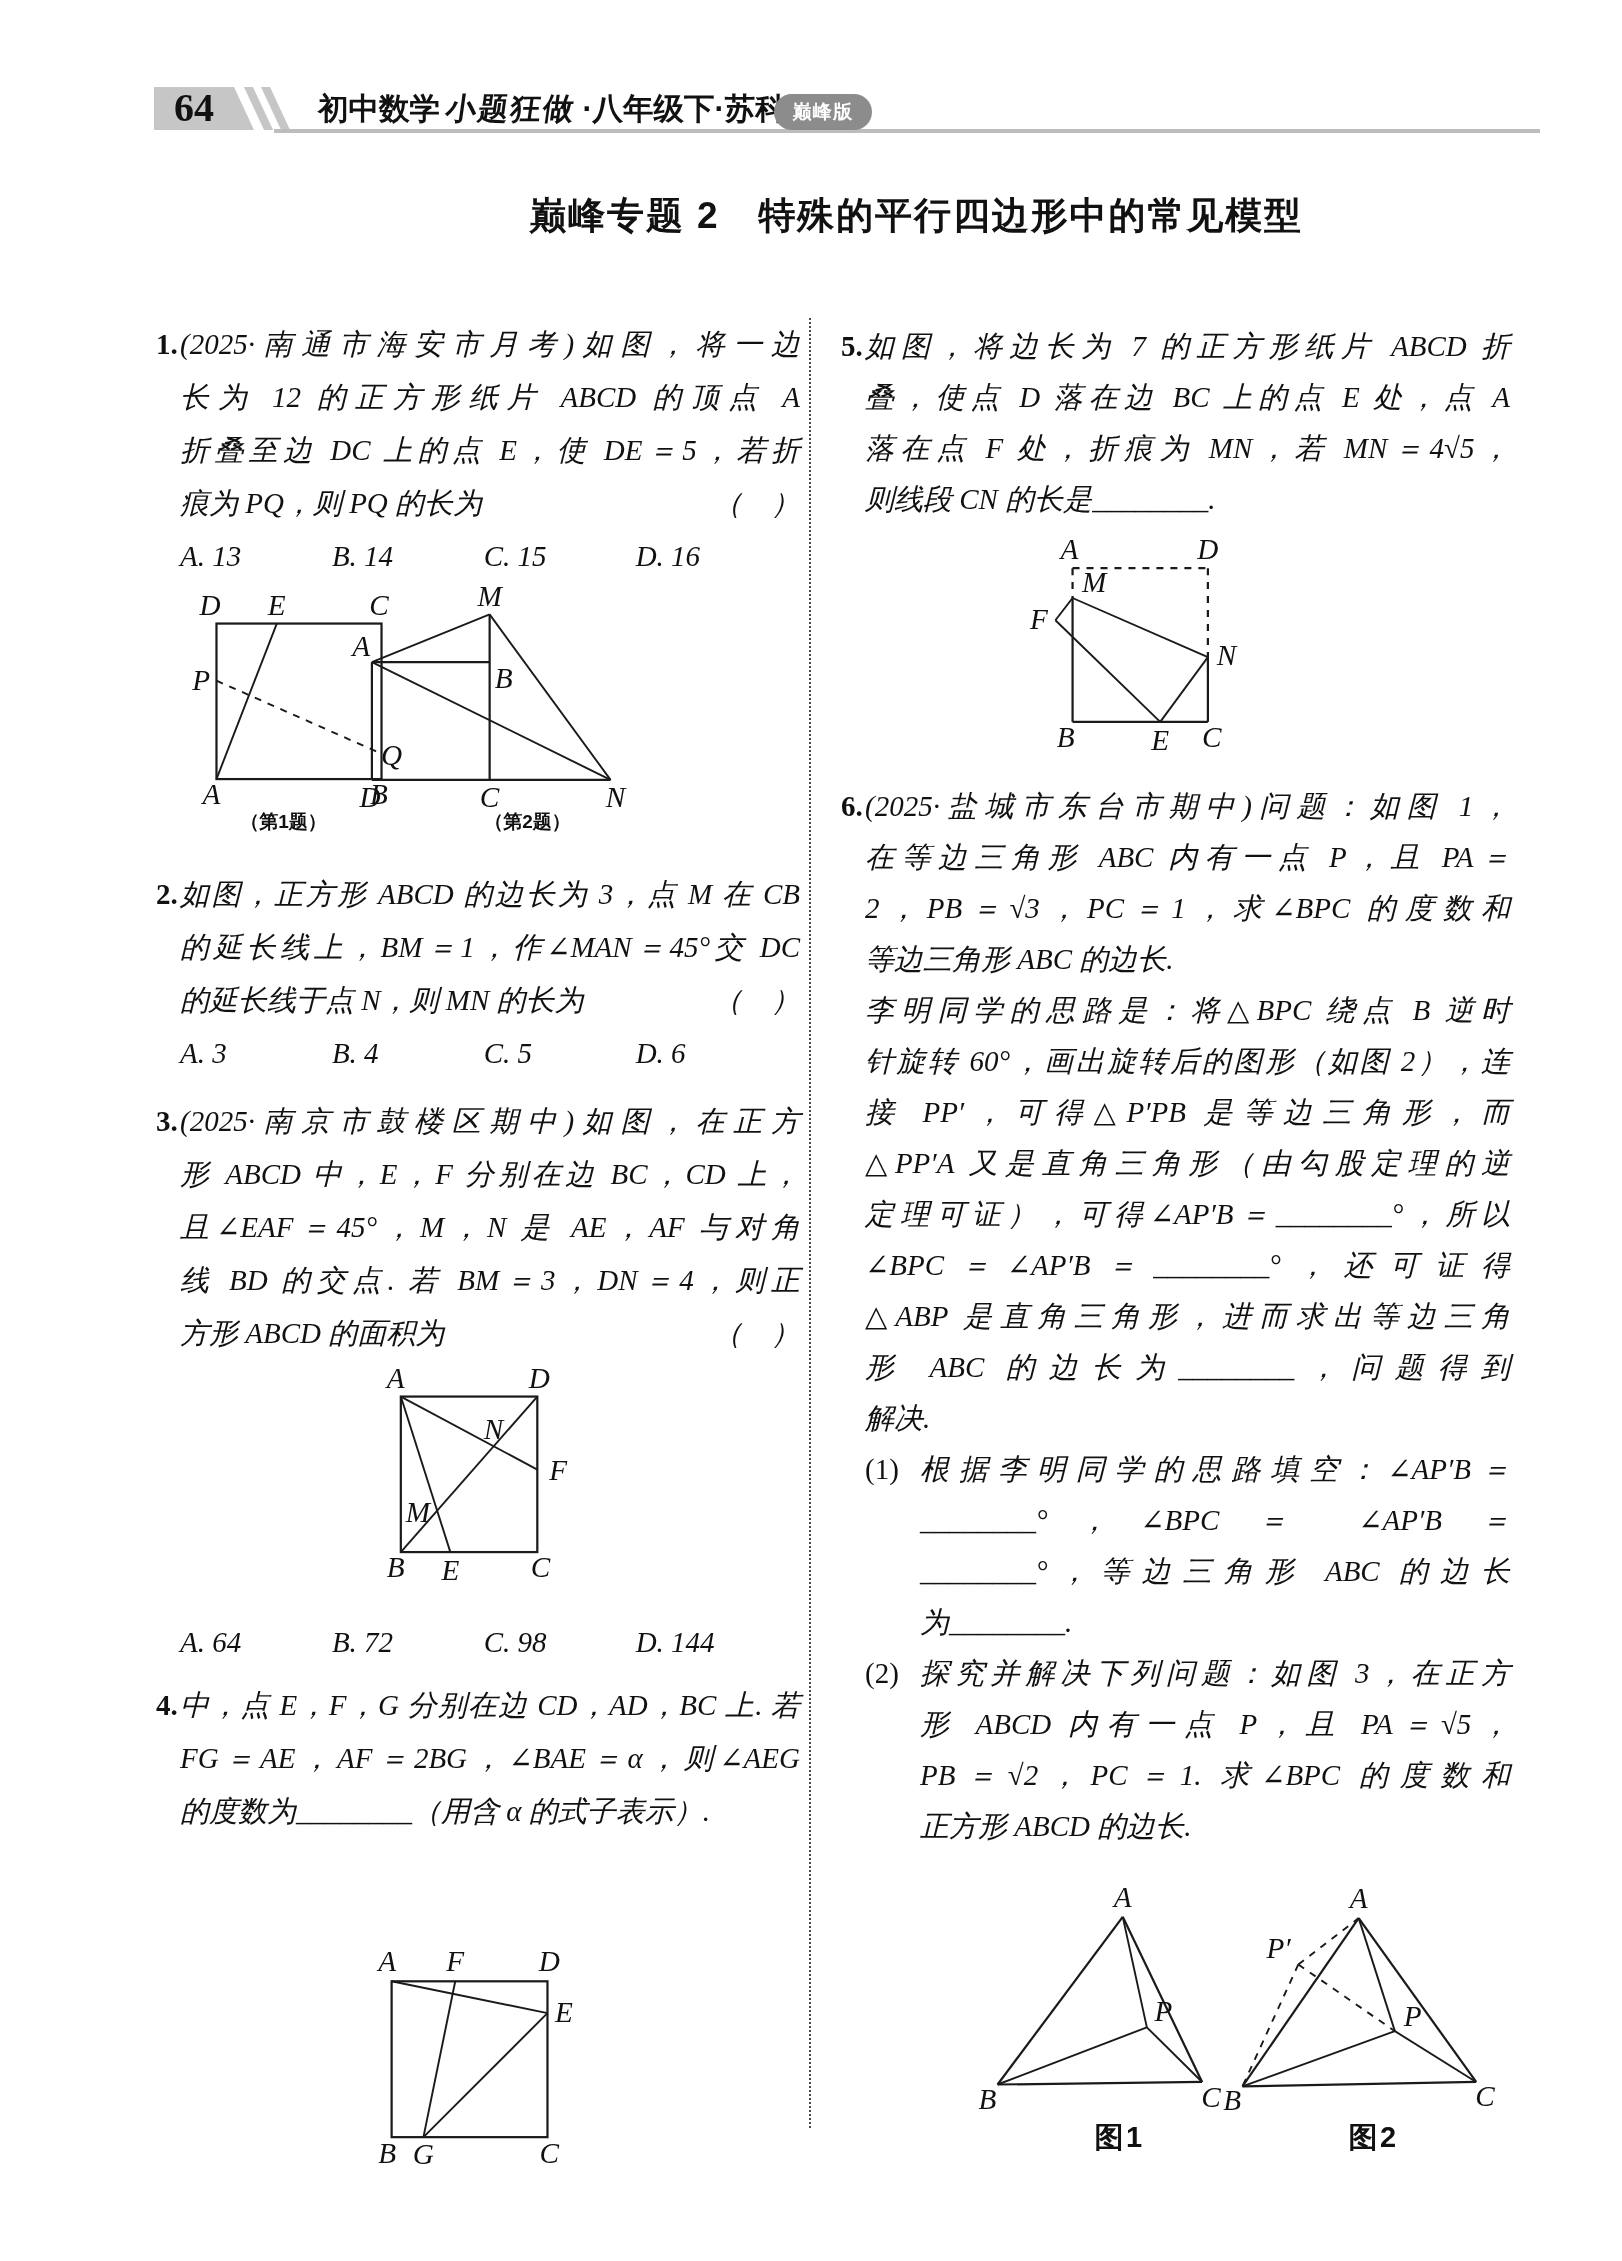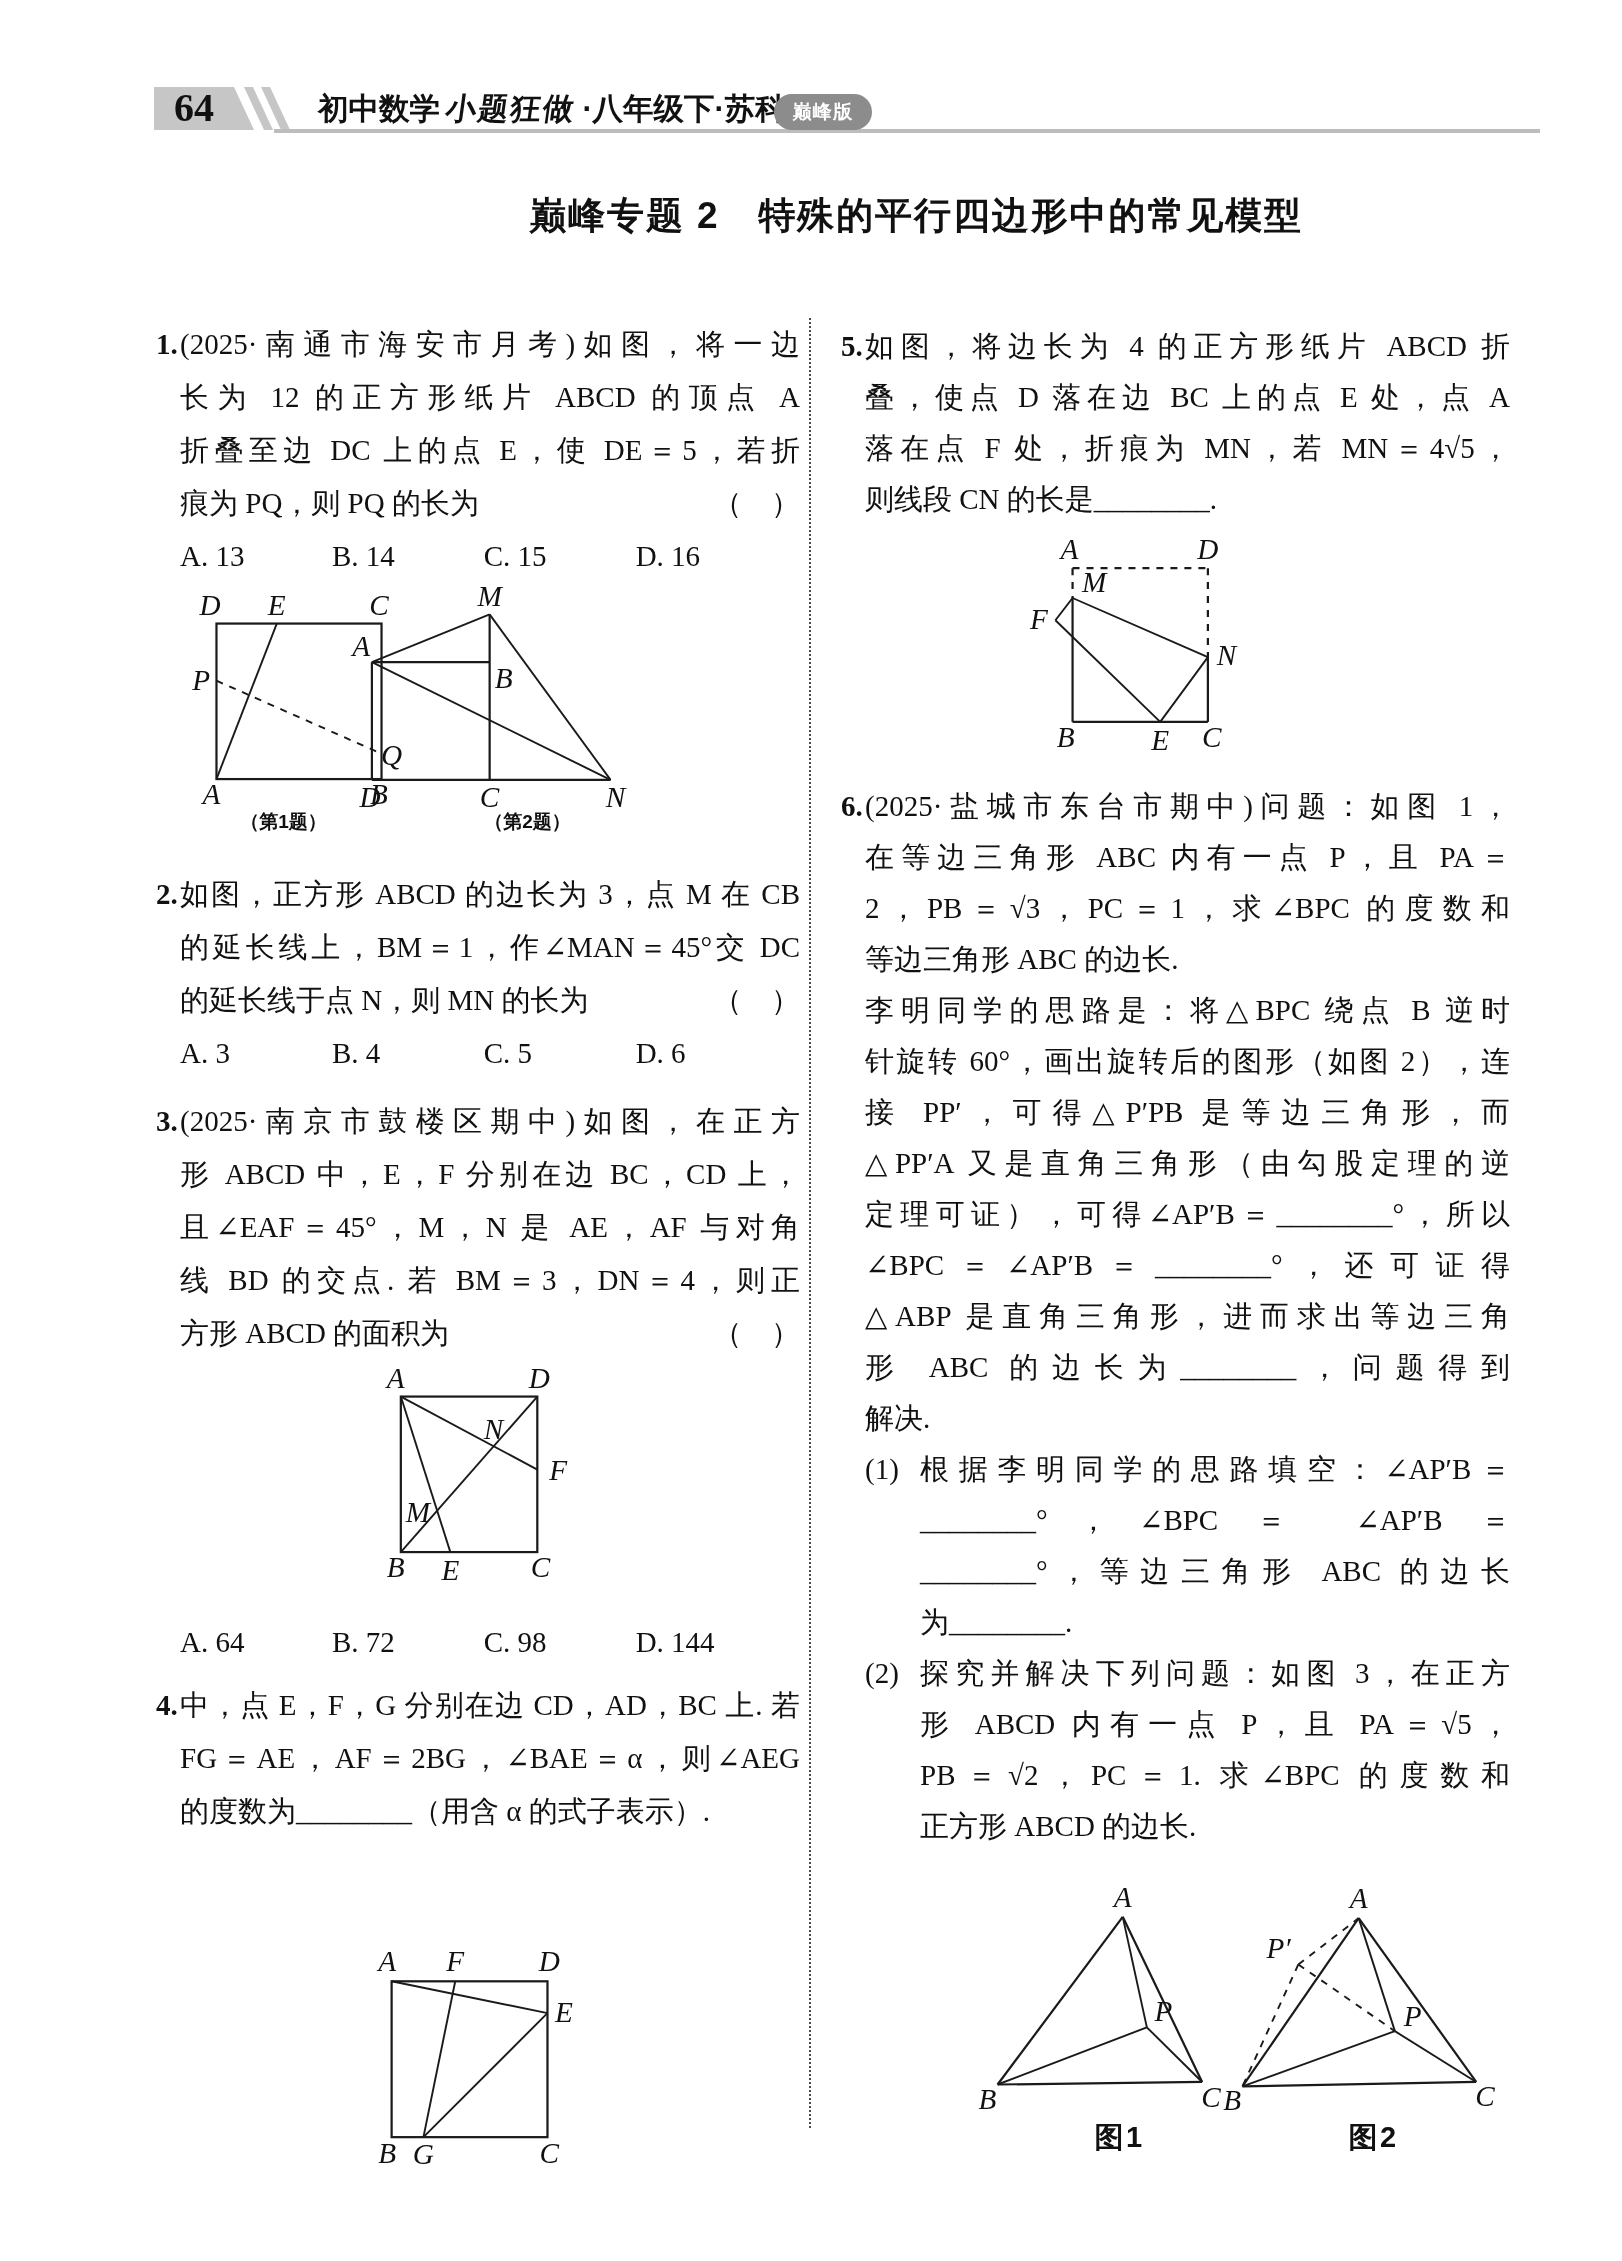--- a/index.html
+++ b/index.html
@@ -32,21 +32,21 @@
   .divider { position:absolute; left:809px; top:318px; height:1810px; width:0;
              border-left:2.5px dotted #4a4a4a; }
 
   
   .prob { position:absolute; padding-left:24px; }
   .lcol { left:156px; width:644px; }
   .rcol { left:841px; width:669px; }
   .pnum { position:absolute; left:0; top:0; font-weight:bold; }
   .lcol .line, .lcol.pnumline, .lcol .pnum { font-size:29px; line-height:53px; }
   .rcol .line, .rcol .pnum { font-size:29px; line-height:51px; }
-  .line { font-size:29px; }
+  .line { font-size:29px;font-style:italic; }
   .j { text-align:justify; text-align-last:justify; }
   .l { text-align:left; }
   .stem { display:flex; justify-content:space-between; }
   .opts { display:flex; }
   .opts span { width:24.5%; }
   .sub { position:relative; padding-left:55px; }
   .snum { position:absolute; left:0; top:0; font-size:29px; line-height:51px; }
 
   
   svg { position:absolute; overflow:visible; }
@@ -193,21 +193,21 @@
     <text x="145" y="44" text-anchor="middle">F</text>
     <text x="293" y="44" text-anchor="middle">D</text>
     <text x="302" y="124" text-anchor="start">E</text>
     <text x="38" y="346" text-anchor="middle">B</text>
     <text x="95" y="348" text-anchor="middle">G</text>
     <text x="293" y="346" text-anchor="middle">C</text>
   </svg>
 
   <div class="prob rcol" style="top:321px">
     <span class="pnum">5.</span>
-    <div class="line j">如图，将边长为 4 的正方形纸片 ABCD 折</div>
+    <div class="line j">如图，将边长为 7 的正方形纸片 ABCD 折</div>
     <div class="line j">叠，使点 D 落在边 BC 上的点 E 处，点 A</div>
     <div class="line j">落在点 F 处，折痕为 MN，若 MN＝4√5，</div>
     <div class="line l">则线段 CN 的长是________.</div>
   </div>
 
   <svg style="left:1030px;top:544px" width="216" height="216" viewBox="0 0 340 340">
     <line class="geo dash" x1="67" y1="38" x2="280" y2="38"></line>
     <line class="geo dash" x1="280" y1="38" x2="280" y2="178"></line>
     <line class="geo dash" x1="67" y1="38" x2="67" y2="85"></line>
     <line class="geo" x1="67" y1="85" x2="67" y2="280"></line>

